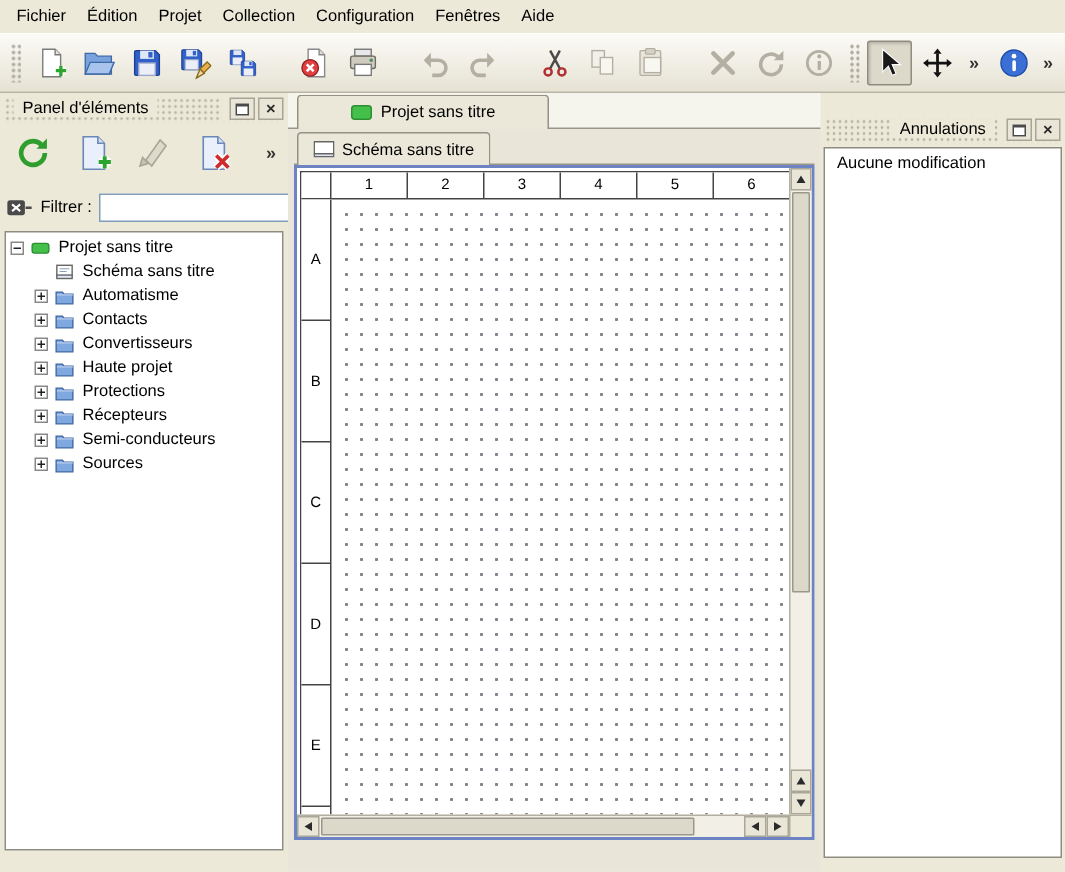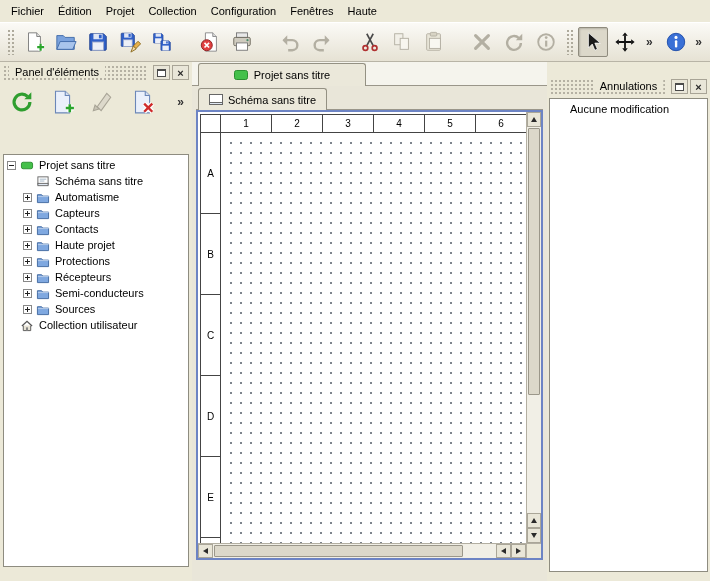--- a/index.html
+++ b/index.html
@@ -103,36 +103,36 @@
   .sbtn.h-right{right:0}
   .thumb-v{position:absolute;left:1px;right:1px;top:16px;height:62%;background:#dcd8ca;border:1px solid #9b978a;border-radius:1px}
   .thumb-h{position:absolute;top:1px;bottom:1px;left:16px;width:76%;background:#dcd8ca;border:1px solid #9b978a;border-radius:1px}
   .arr{width:0;height:0}
   .arr.up{border-left:3.5px solid transparent;border-right:3.5px solid transparent;border-bottom:5px solid #2b2b2b}
   .arr.down{border-left:3.5px solid transparent;border-right:3.5px solid transparent;border-top:5px solid #2b2b2b}
   .arr.left{border-top:3.5px solid transparent;border-bottom:3.5px solid transparent;border-right:5px solid #2b2b2b}
   .arr.right{border-top:3.5px solid transparent;border-bottom:3.5px solid transparent;border-left:5px solid #2b2b2b}
 
   
-  .undo-panel{position:absolute;left:2px;right:2px;top:22px;bottom:9px;background:#fff;border:1px solid #8e8c80;padding:2px 16px}
+  .undo-panel{position:absolute;left:2px;right:2px;top:22px;bottom:9px;background:#fff;border:1px solid #8e8c80;padding:2px 4px}
   .undo-item{height:16px;line-height:16px;padding:0 4px;cursor:default;white-space:nowrap}
 </style>
 </head>
 <body>
 
 <div class="app">
 
   <div class="menubar">
     <span class="menu-item">Fichier</span>
     <span class="menu-item">Édition</span>
     <span class="menu-item">Projet</span>
     <span class="menu-item">Collection</span>
     <span class="menu-item">Configuration</span>
     <span class="menu-item">Fenêtres</span>
-    <span class="menu-item">Haute</span>
+    <span class="menu-item">Aide</span>
   </div>
 
   <div class="toolbar">
     <div class="tb-handle"></div>
 
     <div class="tbtn">
       <svg viewBox="0 0 24 24">
           <path d="M6 2h9l4 4v16H6z" fill="#fff" stroke="#7a7a7a"></path>
           <path d="M15 2v4h4" fill="#e4e4e4" stroke="#7a7a7a"></path>
           <path d="M15.5 17.5h7.5M19.2 14v7.5" stroke="#fff" stroke-width="4.6"></path>
@@ -326,20 +326,31 @@
         <svg viewBox="0 0 24 24">
             <path d="M6 2h9l4 4v16H6z" fill="#eaf0fb" stroke="#6b87b8"></path>
             <path d="M15 2v4h4" fill="#d5dff0" stroke="#6b87b8"></path>
             <path d="M14 13.5l7.5 7.5M21.5 13.5L14 21" stroke="#fff" stroke-width="4.4"></path>
             <path d="M14 13.5l7.5 7.5M21.5 13.5L14 21" stroke="#cf2b2b" stroke-width="2.2"></path>
           </svg>
       </div>
       <div class="chev" style="margin-left:auto">»</div>
     </div>
 
+    <div class="filter-row">
+      <span class="filter-icon">
+        <svg viewBox="0 0 20 16">
+            <rect x="1" y="2.5" width="13" height="11" rx="2" fill="#4a4a4a"></rect>
+            <path d="M4.5 5.5l6 5M10.5 5.5l-6 5" stroke="#fff" stroke-width="1.5"></path>
+            <path d="M14.5 8h4.5" stroke="#4a4a4a" stroke-width="2"></path>
+          </svg>
+      </span>
+      <span class="filter-label">Filtrer :</span>
+      <input class="filter-input" value="" style="">
+    </div>
 
     <div class="tree">
       <div class="trow d0">
         <span class="expander minus"></span>
         <span class="ticon">
             <svg viewBox="0 0 14 14">
               <rect x="1" y="3.5" width="12" height="7" rx="1.8" fill="#44c04a" stroke="#2b8f30"></rect>
             </svg>
           </span>
         <span class="tlabel">Projet sans titre</span>
@@ -366,40 +377,40 @@
         <span class="tlabel">Automatisme</span>
       </div>
       <div class="trow d1">
         <span class="expander plus"></span>
         <span class="ticon">
             <svg viewBox="0 0 14 14">
               <path d="M1 4h4.5l1.2 1.5H13v7H1z" fill="#7fa8e0" stroke="#41699f"></path>
               <path d="M1.5 6h11.5" stroke="#b9cdeb"></path>
             </svg>
           </span>
-        <span class="tlabel">Capteurs</span>
-      </div>
-      <div class="trow d1">
-        <span class="expander plus"></span>
-        <span class="ticon">
-            <svg viewBox="0 0 14 14">
-              <path d="M1 4h4.5l1.2 1.5H13v7H1z" fill="#7fa8e0" stroke="#41699f"></path>
-              <path d="M1.5 6h11.5" stroke="#b9cdeb"></path>
-            </svg>
-          </span>
         <span class="tlabel">Contacts</span>
       </div>
       <div class="trow d1">
         <span class="expander plus"></span>
         <span class="ticon">
             <svg viewBox="0 0 14 14">
               <path d="M1 4h4.5l1.2 1.5H13v7H1z" fill="#7fa8e0" stroke="#41699f"></path>
               <path d="M1.5 6h11.5" stroke="#b9cdeb"></path>
             </svg>
           </span>
+        <span class="tlabel">Convertisseurs</span>
+      </div>
+      <div class="trow d1">
+        <span class="expander plus"></span>
+        <span class="ticon">
+            <svg viewBox="0 0 14 14">
+              <path d="M1 4h4.5l1.2 1.5H13v7H1z" fill="#7fa8e0" stroke="#41699f"></path>
+              <path d="M1.5 6h11.5" stroke="#b9cdeb"></path>
+            </svg>
+          </span>
         <span class="tlabel">Haute projet</span>
       </div>
       <div class="trow d1">
         <span class="expander plus"></span>
         <span class="ticon">
             <svg viewBox="0 0 14 14">
               <path d="M1 4h4.5l1.2 1.5H13v7H1z" fill="#7fa8e0" stroke="#41699f"></path>
               <path d="M1.5 6h11.5" stroke="#b9cdeb"></path>
             </svg>
           </span>
@@ -427,31 +438,20 @@
       </div>
       <div class="trow d1">
         <span class="expander plus"></span>
         <span class="ticon">
             <svg viewBox="0 0 14 14">
               <path d="M1 4h4.5l1.2 1.5H13v7H1z" fill="#7fa8e0" stroke="#41699f"></path>
               <path d="M1.5 6h11.5" stroke="#b9cdeb"></path>
             </svg>
           </span>
         <span class="tlabel">Sources</span>
-      </div>
-      <div class="trow d0">
-        <span class="expander none"></span>
-        <span class="ticon">
-            <svg viewBox="0 0 14 14">
-              <path d="M1.5 7.5L7 2.5l5.5 5" fill="none" stroke="#555" stroke-width="1.4"></path>
-              <path d="M3 7v5.5h8V7" fill="#e8e4d6" stroke="#555"></path>
-              <rect x="5.9" y="9" width="2.2" height="3.5" fill="#888"></rect>
-            </svg>
-          </span>
-        <span class="tlabel">Collection utilisateur</span>
       </div>
     </div>
   </div>
 
   <div class="center">
     <div class="tabbar">
       <div class="tab">
         <span class="tab-icon">
             <svg viewBox="0 0 14 10" width="14" height="10">
               <rect x="0.5" y="0.5" width="13" height="9" rx="2" fill="#44c04a" stroke="#2b8f30"></rect>

